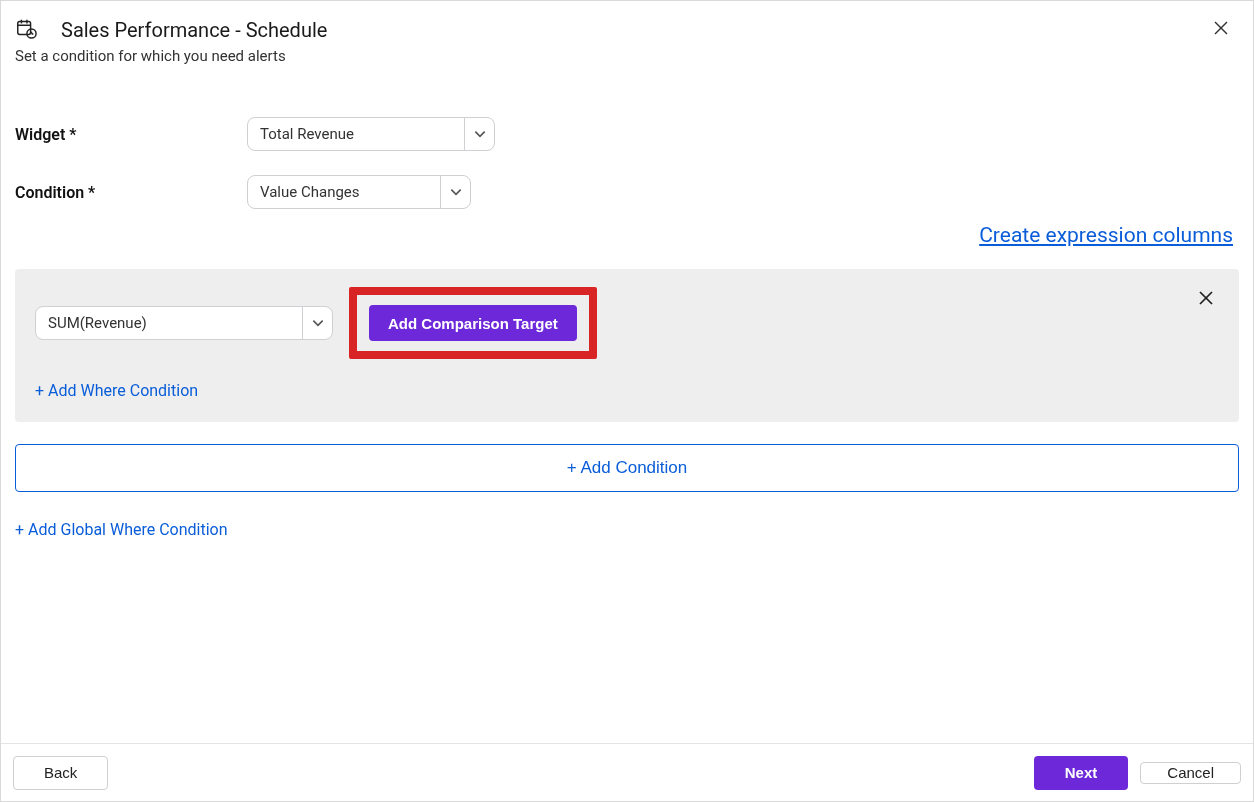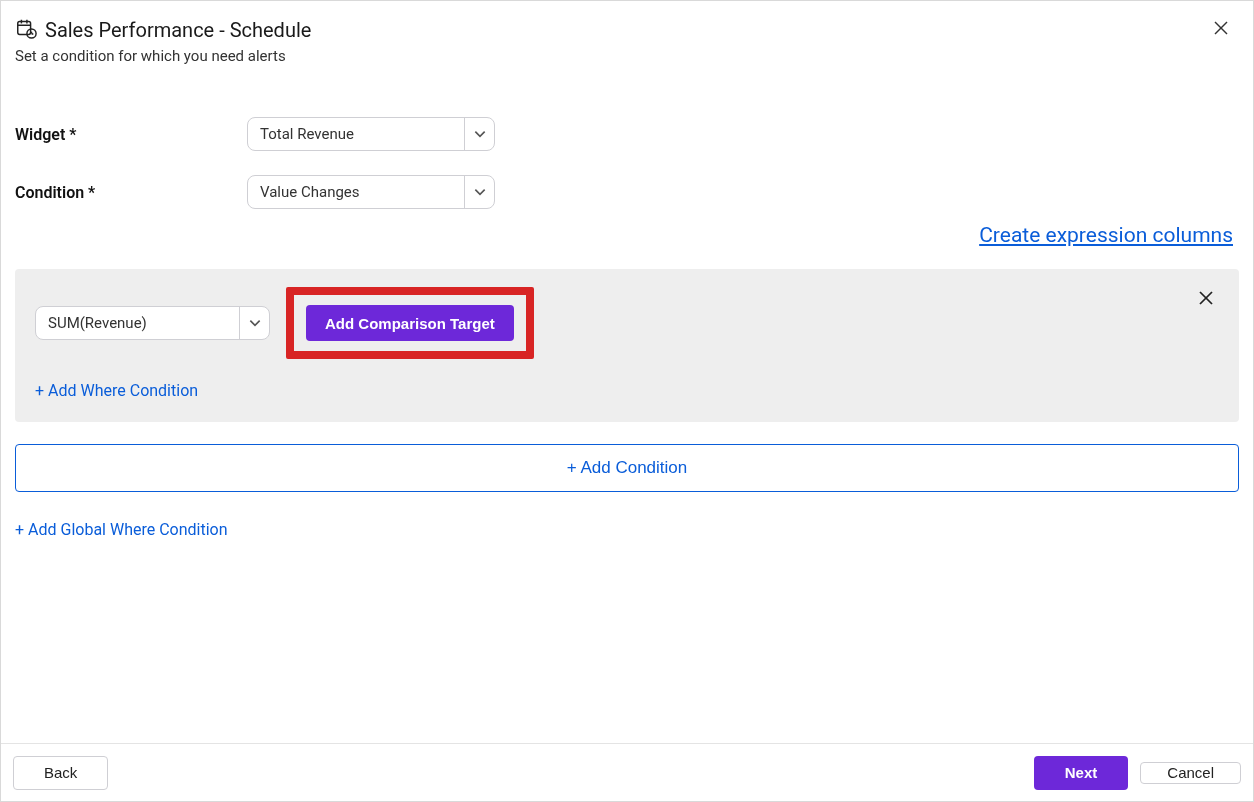--- a/index.html
+++ b/index.html
@@ -18,21 +18,21 @@
     display: flex;
     flex-direction: column;
   }
   .dialog-header {
     padding: 16px 16px 4px 14px;
     position: relative;
   }
   .title-row {
     display: flex;
     align-items: center;
-    gap: 8px;
+    gap: 24px;
   }
   .title-row svg { flex-shrink: 0; }
   .title-text {
     font-size: 20px;
     font-weight: 400;
     color: #1a1a1a;
   }
   .subtitle {
     font-size: 15px;
     color: #333;
@@ -91,21 +91,21 @@
   .select .select-caret {
     width: 30px;
     border-left: 1px solid #cfcfd4;
     display: flex;
     align-items: center;
     justify-content: center;
   }
   .select.w-widget { width: 248px; }
   .select.w-widget .select-value { flex: 1; }
 
-  .select.w-condition { width: 248px; gap: 34px; }
+  .select.w-condition { width: 224px; gap: 34px; }
   .select.w-condition .select-value { flex: 1; }
 
   .link-expr-row {
     display: flex;
     justify-content: flex-end;
     padding-right: 6px;
     margin-top: 14px;
   }
   .link {
     color: #0a5dd9;
@@ -136,21 +136,21 @@
     background: none;
     border: none;
     line-height: 1;
   }
   .filter-row {
     display: flex;
     align-items: center;
     gap: 0;
   }
   .select.w-aggregate {
-    width: 235px;
+    width: 298px;
     background: #fff;
   }
   .select.w-aggregate .select-value { flex: 1; }
 
   .highlighted-wrap {
     border: 8px solid #d82424;
     border-radius: 2px;
     margin-left: 16px;
     padding: 10px 12px;
   }

